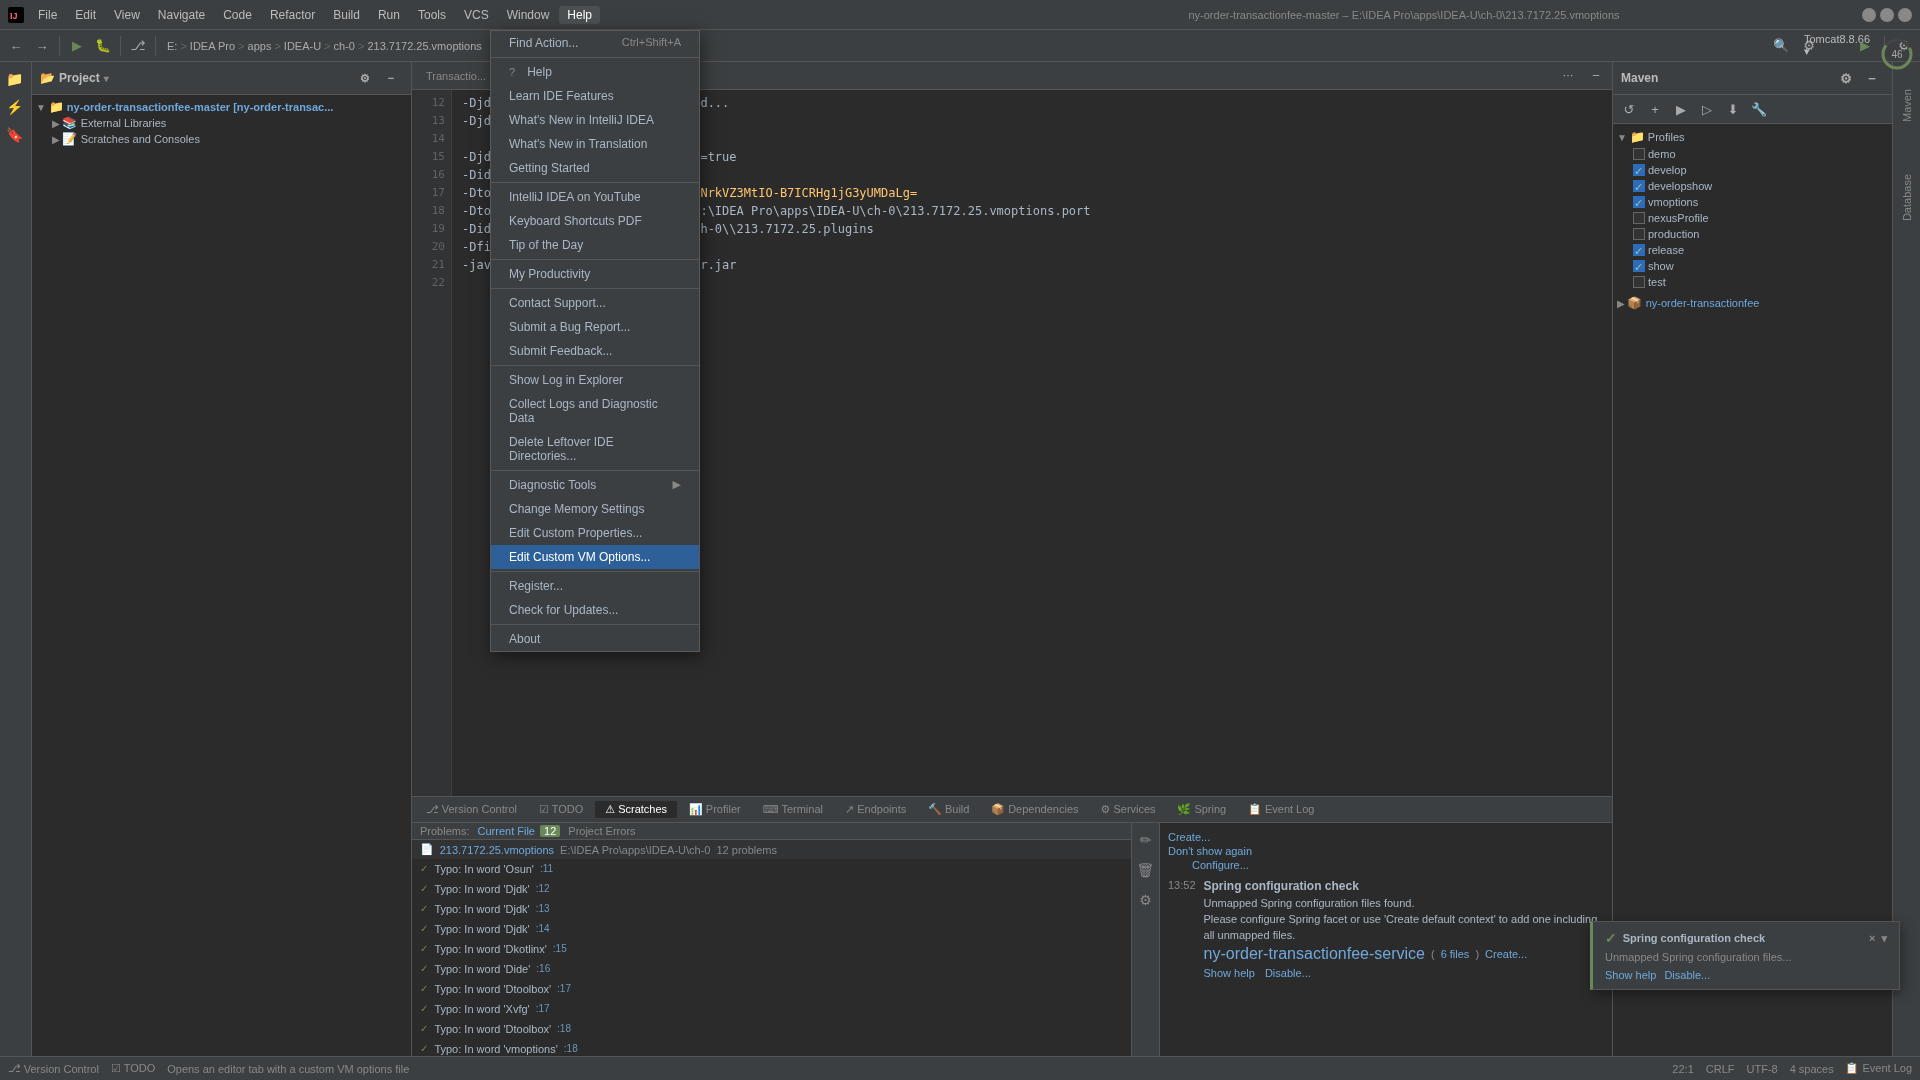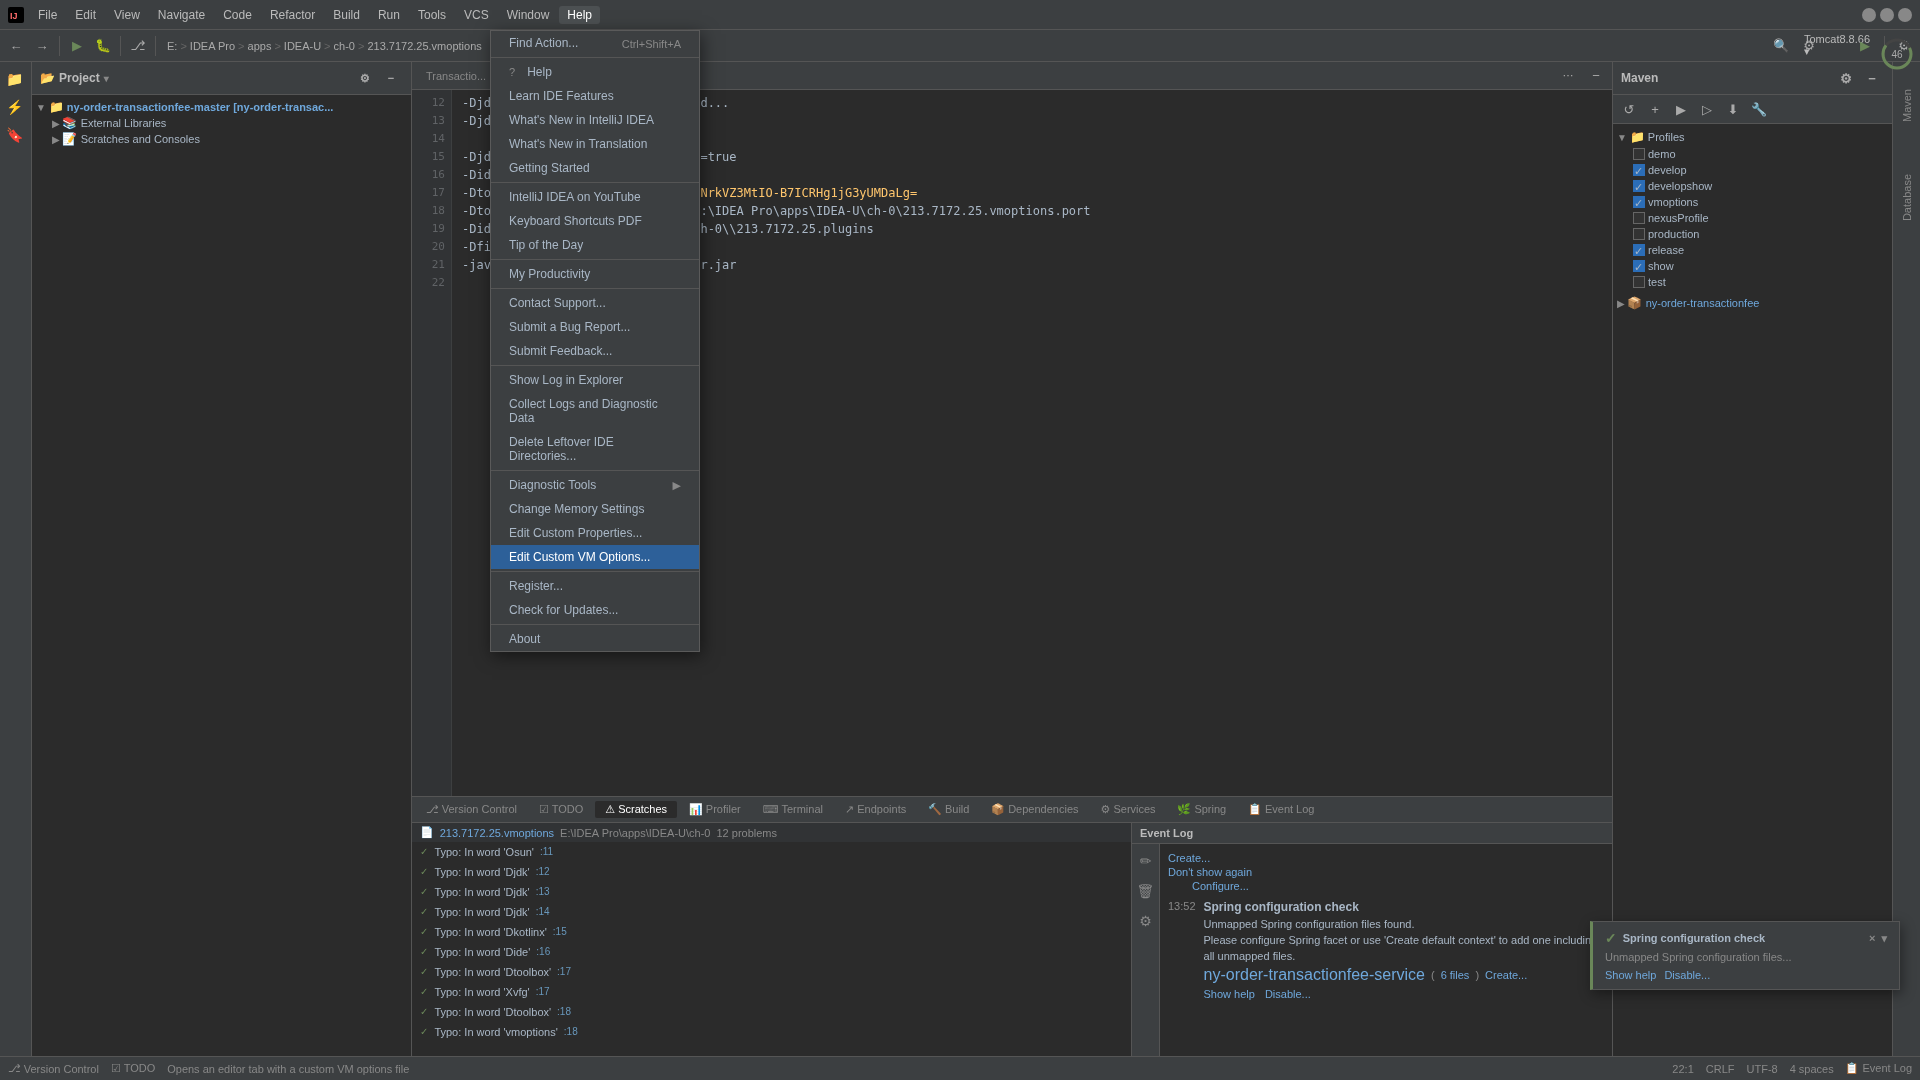--- a/index.html
+++ b/index.html
@@ -374,21 +374,21 @@
       border: 1px solid #5a5a5a;
       z-index: 1000;
       box-shadow: 2px 4px 16px rgba(0,0,0,0.5);
     }
     .menu-option {
       padding: 5px 18px;
       font-size: 12px;
       color: #a9b7c6;
       cursor: pointer;
       display: flex;
-      align-items: flex-end;
+      align-items: flex-start;
       justify-content: space-between;
       gap: 36px;
     }
     .menu-option.selected { background: #2d6099; color: #fff; }
     .menu-option .shortcut { color: #888; font-size: 11px; }
     .menu-option .arrow-r { color: #888; font-size: 11px; }
     .menu-separator { height: 1px; background: #555; margin: 2px 0; }
     .menu-option .q-mark { color: #888; margin-right: 6px; font-size: 11px; }
 
     
@@ -443,20 +443,21 @@
     <span class="menu-item">Navigate</span>
     <span class="menu-item">Code</span>
     <span class="menu-item">Refactor</span>
     <span class="menu-item">Build</span>
     <span class="menu-item">Run</span>
     <span class="menu-item">Tools</span>
     <span class="menu-item">VCS</span>
     <span class="menu-item">Window</span>
     <span class="menu-item active">Help</span>
   </div>
+  <div class="title-text">ny-order-transactionfee-master – E:\IDEA Pro\apps\IDEA-U\ch-0\213.7172.25.vmoptions</div>
   <div class="window-controls">
     <div class="win-btn minimize">−</div>
     <div class="win-btn maximize">□</div>
     <div class="win-btn close">×</div>
   </div>
 </div>
 
 <div id="toolbar">
   <div class="tb-btn">←</div>
   <div class="tb-btn">→</div>
@@ -581,20 +582,28 @@
         <span class="btab">↗ Endpoints</span>
         <span class="btab">🔨 Build</span>
         <span class="btab">📦 Dependencies</span>
         <span class="btab">⚙ Services</span>
         <span class="btab">🌿 Spring</span>
         <span class="btab">📋 Event Log</span>
       </div>
       <div id="bottom-content">
 
         <div id="problems-panel">
+          <div id="problems-header">
+            <span>Problems:</span>
+            <span style="color:#6fa8dc;cursor:pointer;">
+              <span>Current File</span>
+              <span style="background:#6a8759;color:#fff;border-radius:2px;padding:0 4px;margin-left:2px;">12</span>
+            </span>
+            <span style="color:#888;cursor:pointer;">Project Errors</span>
+          </div>
           <div style="display:flex;align-items:center;gap:6px;padding:3px 8px;background:#313335;font-size:11px;">
             <span style="color:#6fa8dc;">📄</span>
             <span style="color:#6fa8dc;">213.7172.25.vmoptions</span>
             <span style="color:#888;">E:\IDEA Pro\apps\IDEA-U\ch-0</span>
             <span style="color:#888;">12 problems</span>
           </div>
           <div>
             <div class="problem-item">
               <span class="problem-icon">✓</span>
               <span>Typo: In word 'Osun' </span>
@@ -643,23 +652,20 @@
             <div class="problem-item">
               <span class="problem-icon">✓</span>
               <span>Typo: In word 'vmoptions' </span>
                 <span class="problem-file">:18</span>
             </div>
 
           </div>
         </div>
 
         <div id="event-log-panel">
-          <div id="event-log-header">
-            <span>Event Log</span>
-          </div>
           <div style="display:flex;flex:1;overflow:hidden;">
             <div class="event-icons">
               <div class="side-icon">✏</div>
               <div class="side-icon">🗑</div>
               <div class="side-icon">⚙</div>
             </div>
             <div id="event-content">
 
               <div style="margin-bottom:8px;display:flex;flex-direction:column;gap:2px;">
                 <a style="color:#6fa8dc;font-size:11px;cursor:pointer;text-decoration:none;">Create...</a>

